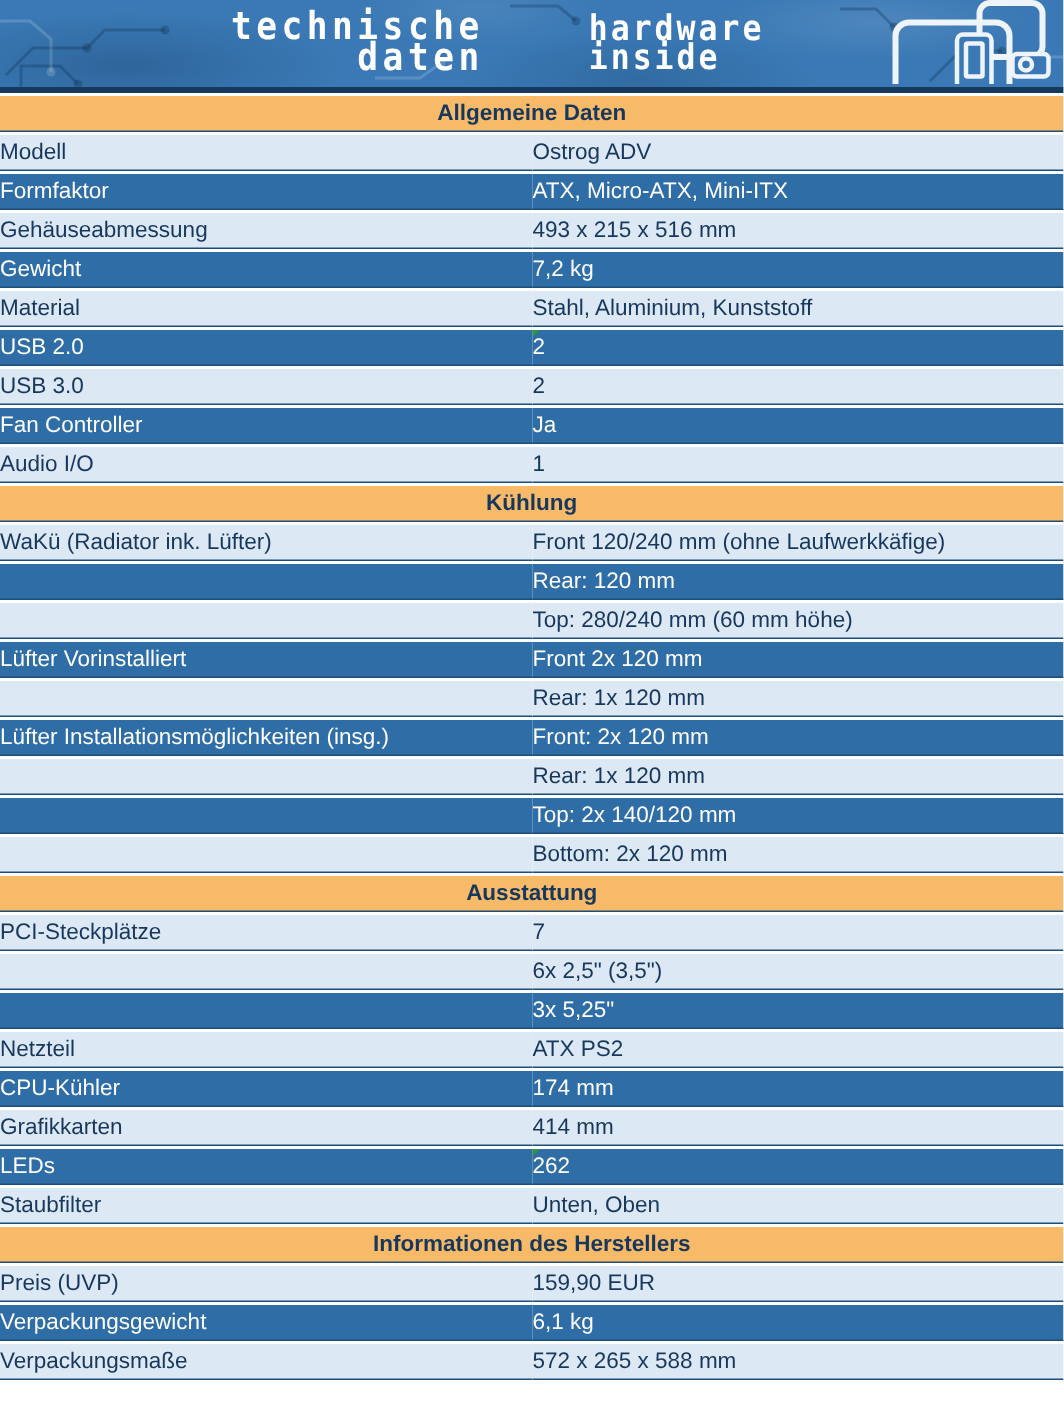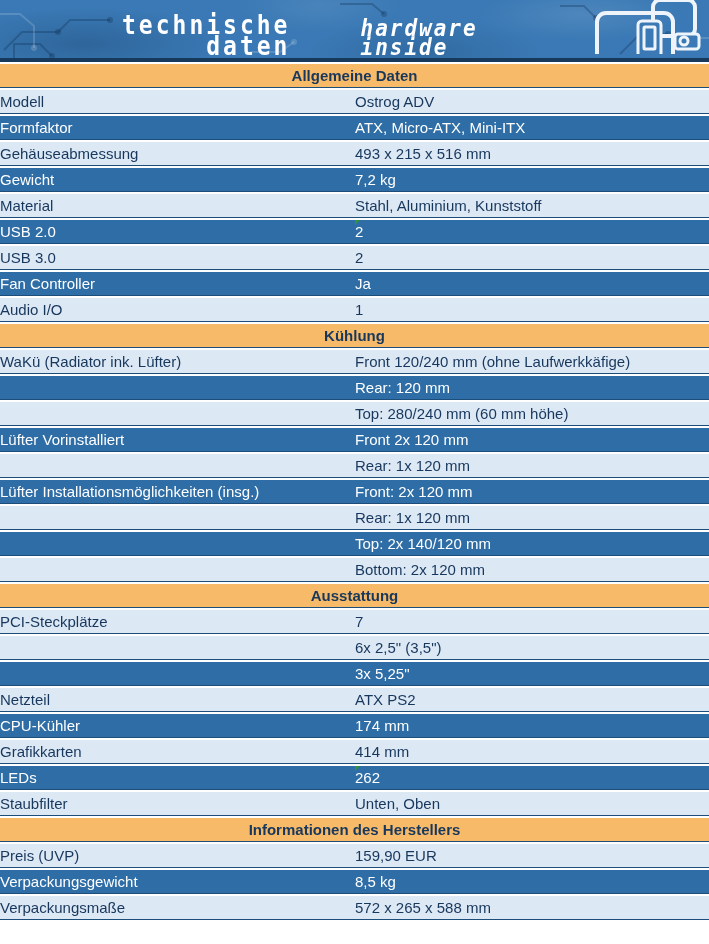--- a/index.html
+++ b/index.html
@@ -8,49 +8,50 @@
     font-family: "Liberation Sans", sans-serif;
     -webkit-font-smoothing: antialiased;
   }
 
   
   .banner {
     position: relative;
     height: 58px;
     overflow: hidden;
     display: flex;
-    align-items: flex-end;
+    align-items: center;
     background:
       radial-gradient(ellipse 160px 40px at 82% 25%, rgba(255,255,255,0.10), transparent 65%),
       radial-gradient(ellipse 220px 55px at 12% 75%, rgba(0,25,50,0.20), transparent 65%),
       radial-gradient(ellipse 140px 45px at 45% 10%, rgba(255,255,255,0.08), transparent 60%),
       radial-gradient(ellipse 180px 50px at 60% 90%, rgba(0,25,50,0.15), transparent 65%),
       var(--banner-bg, #3a79b5);
     border-bottom: 4px solid #17395c;
+    padding-left: 32px;
   }
   .banner .texture {
     position: absolute;
     left: 0; top: 0;
     width: 709px; height: 58px;
   }
   .logo-block { position: relative; z-index: 1; line-height: 1; }
   .logo-word {
     display: block;
     color: #ffffff;
     font-family: "DejaVu Sans Mono", monospace;
     font-weight: bold;
     font-size: 23px;
     letter-spacing: 3px;
     transform: scaleY(1.12);
     transform-origin: center;
     white-space: nowrap;
   }
   .logo-td { margin-left: 122px; text-align: right; }
   .logo-td .line2 { margin-top: -2px; }
-  .logo-hwi { margin-left: 70px; text-align: left; font-style: italic; }
+  .logo-hwi { margin-left: 70px; text-align: left; }
   .logo-hwi .logo-word { font-size: 21px; letter-spacing: 2px; }
   .logo-hwi .line2 { margin-top: -2px; }
   .devices-wrap { position: relative; z-index: 1; margin-left: auto; margin-right: 2px; }
 
   
   .spec-table {
     width: 709px;
     table-layout: fixed;
     border-collapse: separate;
     border-spacing: 0 2px;
@@ -261,20 +262,20 @@
       </tr>
       <tr>
         <td colspan="2" class="section-header">Informationen des Herstellers</td>
       </tr>
       <tr class="data-row light">
         <td class="label-cell">Preis (UVP)</td>
         <td class="value-cell"><span>159,90 EUR</span></td>
       </tr>
       <tr class="data-row dark">
         <td class="label-cell">Verpackungsgewicht</td>
-        <td class="value-cell"><span>8,5 kg</span></td>
+        <td class="value-cell"><span>6,1 kg</span></td>
       </tr>
       <tr class="data-row light">
         <td class="label-cell">Verpackungsmaße</td>
         <td class="value-cell"><span>572 x 265 x 588 mm</span></td>
       </tr>
     </tbody>
 </table>
 
 </body></html>

